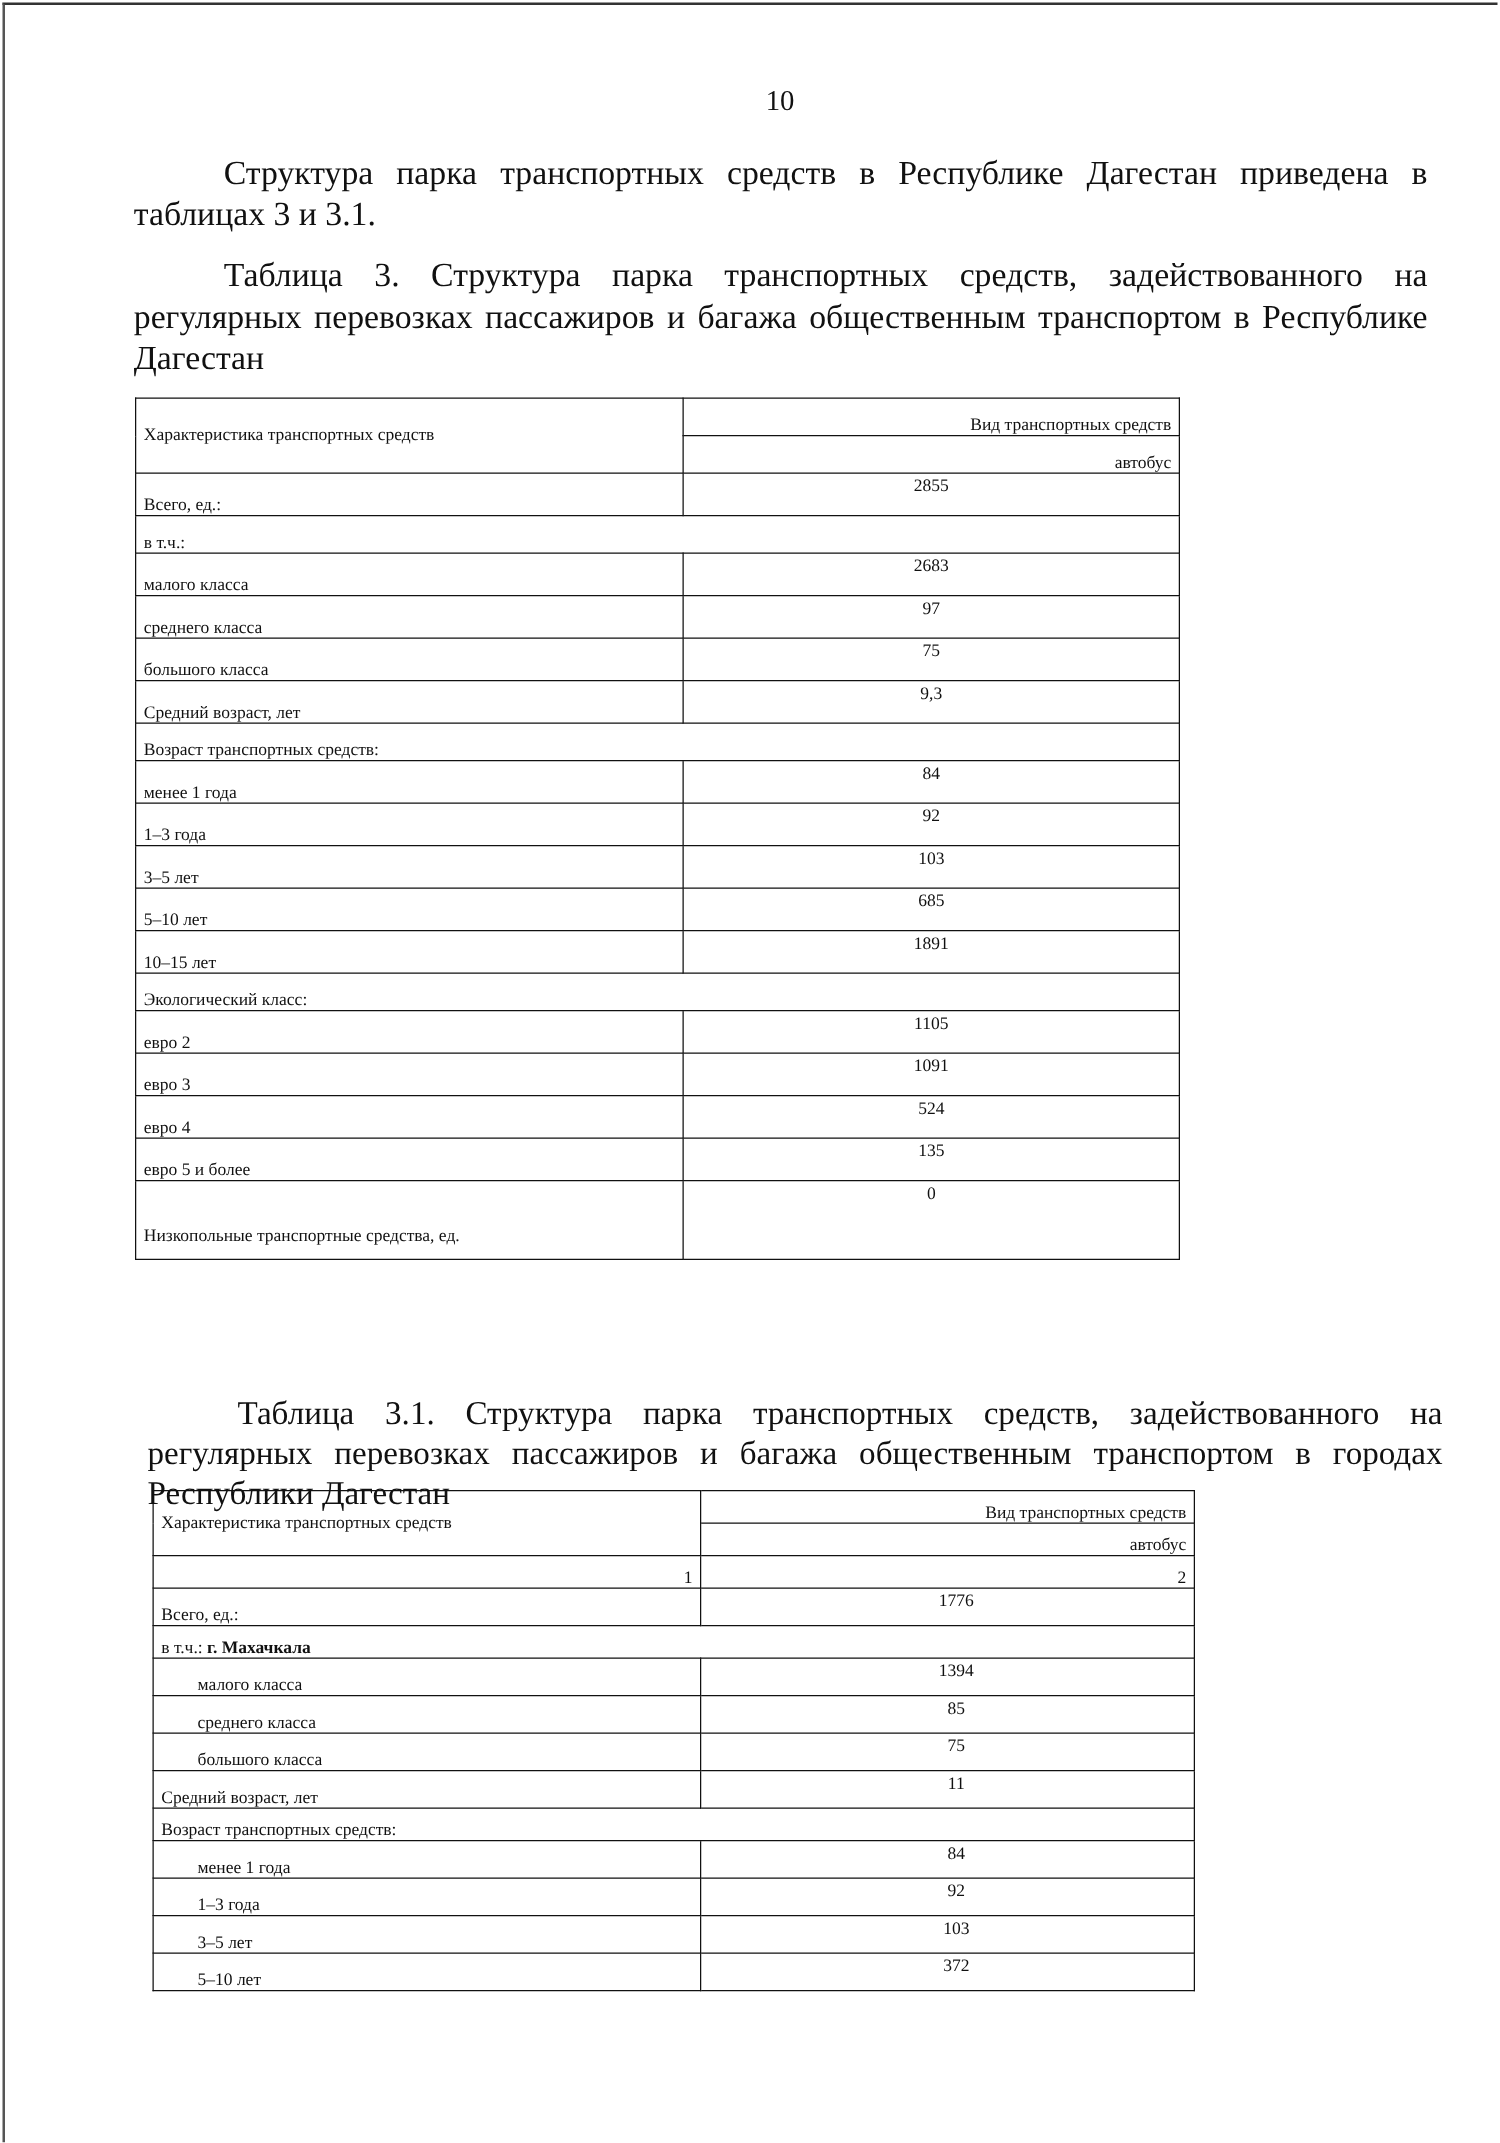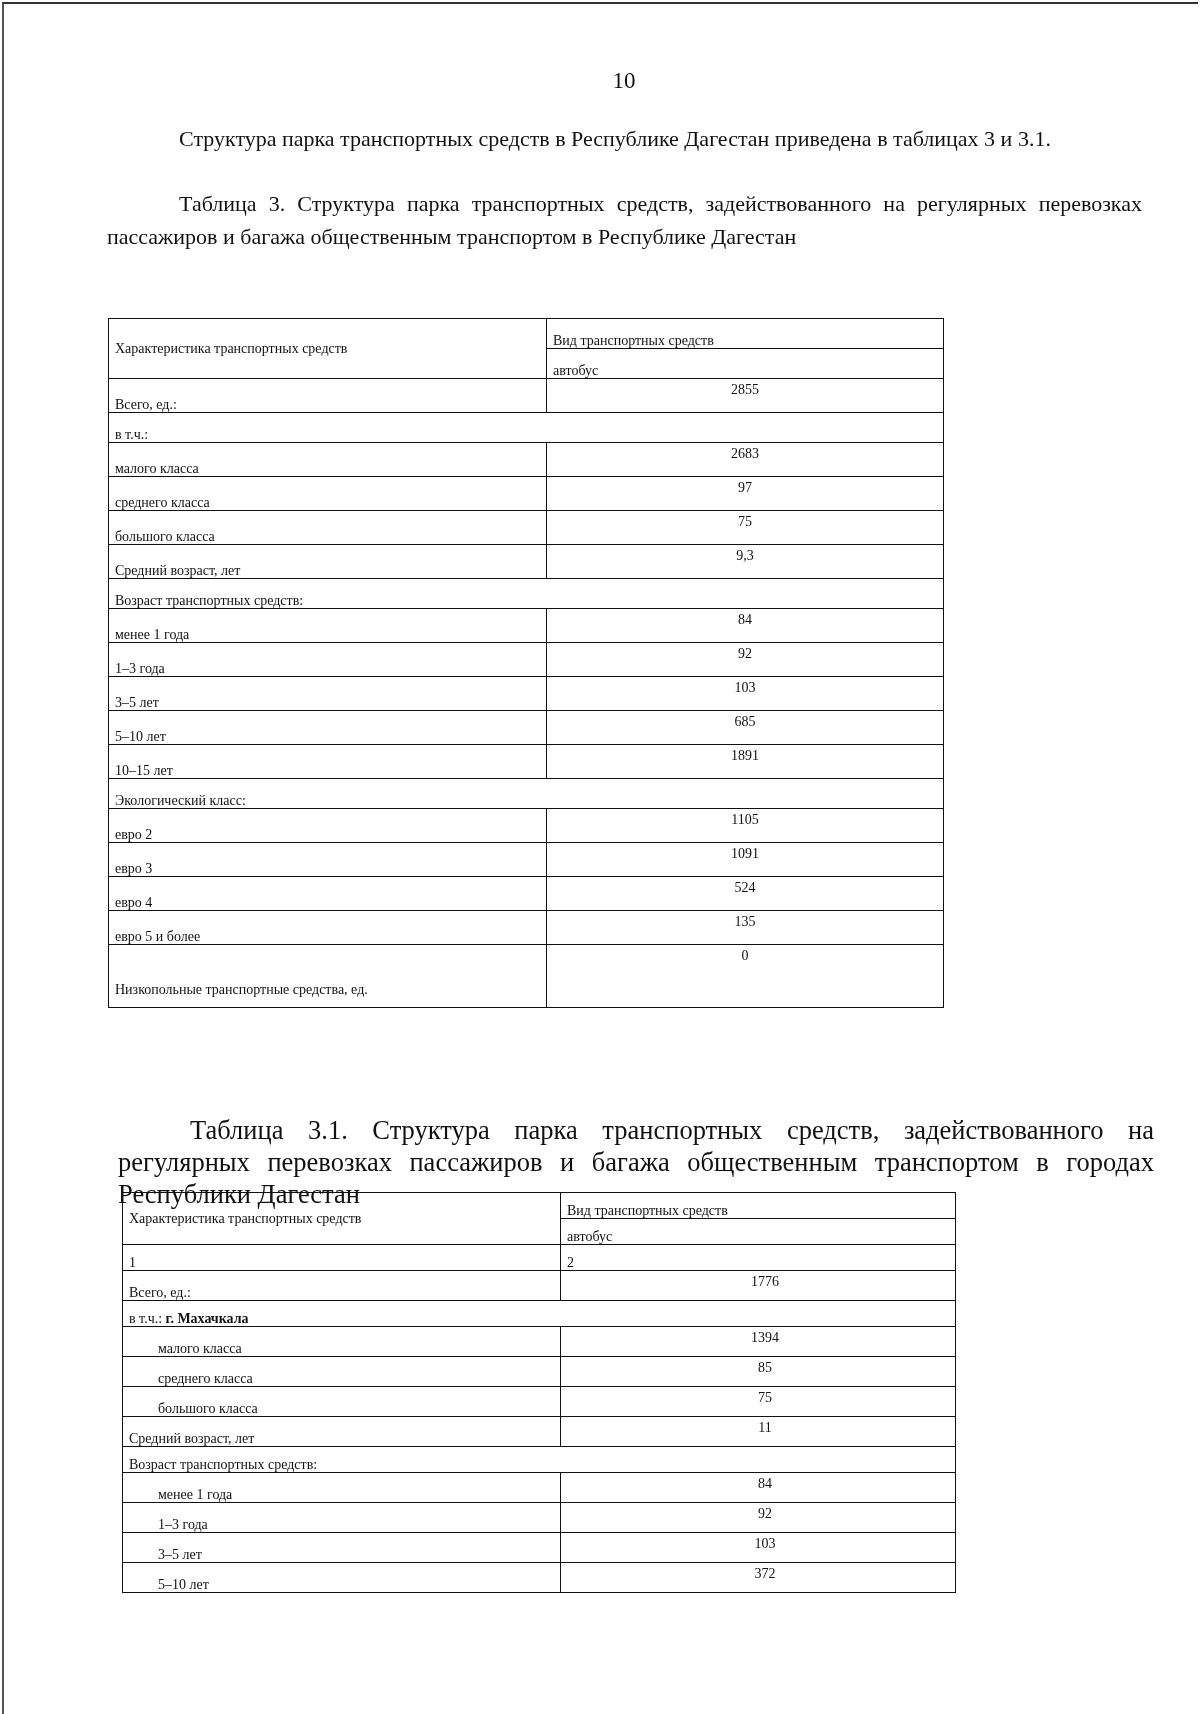--- a/index.html
+++ b/index.html
@@ -10,37 +10,37 @@
   .page-frame {
     position: absolute; left: 2px; top: 2px; width: 1196px; height: 1712px;
     border-top: 2px solid #333; border-left: 2px solid #555; box-sizing: border-box;
   }
   .page-number {
     position: absolute; top: 68px; left: 0; width: 1248px; text-align: center;
     font-size: 23px;
   }
   .para {
     position: absolute; left: 107px; width: 1035px;
-    font-size: 22px; line-height: 33px; text-align: justify;
+    font-size: 27px; line-height: 33px; text-align: justify;
   }
   .para .indent { display: inline-block; width: 72px; }
   .p1 { top: 122px; }
-  .p2 { top: 187px; }
+  .p2 { top: 204px; }
   .p3 { top: 1114px; left: 118px; width: 1036px; font-size: 26.5px; line-height: 32px; }
 
   table.doc-table {
     position: absolute; border-collapse: collapse;
     font-size: 14px; line-height: 1;
   }
   table.doc-table td {
     border: 1.5px solid #111; padding: 0 6px; vertical-align: bottom;
   }
   table.doc-table td.val { text-align: center; vertical-align: top; padding-top: 4px; }
   table.doc-table td.bold { font-weight: normal; }
-  table.doc-table td.center { text-align: left; margin-top: 21px; }
+  table.doc-table td.center { text-align: right; margin-top: 21px; }
   table.doc-table td.indent { padding-left: 35px; }
   .t1 { left: 108px; top: 318px; width: 836px; }
   .t1 td { height: 29px; padding-bottom: 3px; }
   .t1 .c1 { width: 425px; }
   .t2 { left: 122px; top: 1192px; width: 834px; font-size: 20.5px; }
   .t2 td { height: 25px; padding-bottom: 1px; }
   .t2 .c1 { width: 425px; }
   .t2 td.val { padding-top: 1px; padding-left: 20px; }
   .hdr-left { vertical-align: middle !important; }
   .tall td { height: 58px; }

